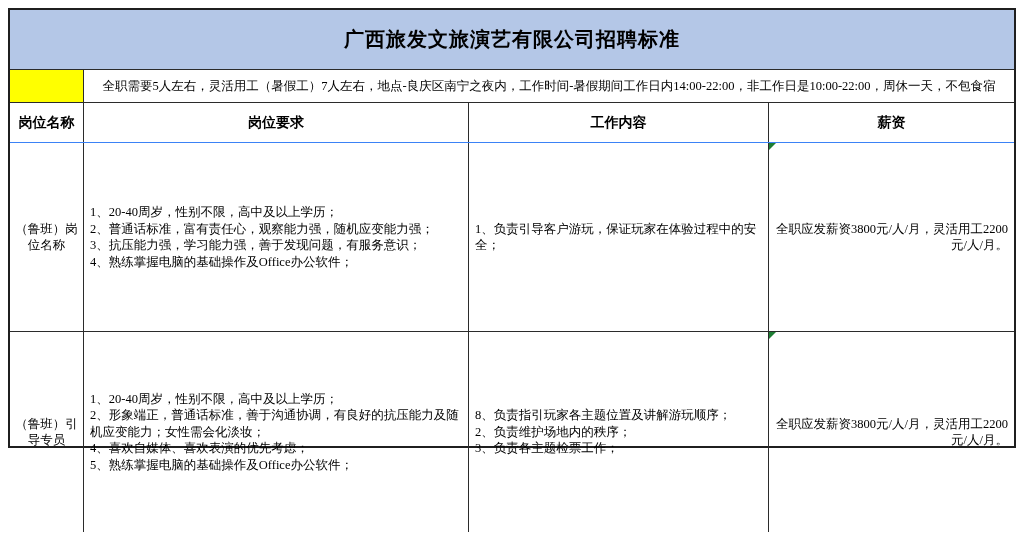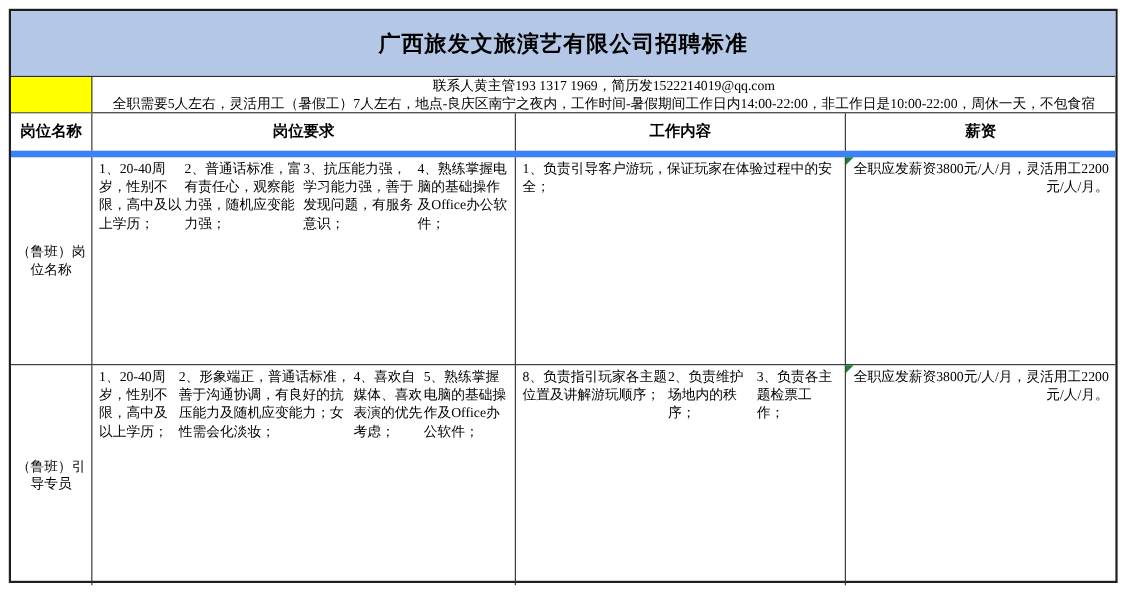--- a/index.html
+++ b/index.html
@@ -2,51 +2,51 @@
 <html><head>
 <meta charset="utf-8">
 <style>
   html,body{margin:0;padding:0;}
   body{
     width:1024px;height:539px;background:#ffffff;position:relative;
     font-family:"Liberation Serif","DejaVu Serif",serif;color:#000;
     -webkit-font-smoothing:antialiased;
   }
   .sheet{
-    position:absolute;left:8px;top:8px;width:1008px;height:522px;
+    position:absolute;left:8px;top:8px;width:1008px;height:440px;
     border:2px solid #1f1f1f;box-sizing:border-box;background:#fff;
   }
   .row{display:flex;box-sizing:border-box;}
   .title-row{
     height:60px;background:#b4c7e7;border-bottom:1px solid #2b2b2b;
     align-items:center;justify-content:center;
     font-size:20px;font-weight:bold;letter-spacing:1px;
   }
   .contact-row{height:33px;border-bottom:1px solid #2b2b2b;}
   .yellow-cell{
     width:74px;background:#ffff00;border-right:1px solid #2b2b2b;
     box-sizing:border-box;flex:0 0 74px;
   }
   .contact-text{
     flex:1;display:flex;flex-direction:column;justify-content:center;
     align-items:center;overflow:hidden;
   }
   .contact-text div{font-size:12.5px;line-height:16px;white-space:nowrap;}
-  .header-row{height:40px;border-bottom:6px solid #3b82f6;font-weight:bold;font-size:14px;font-family:Liberation Serif, serif;}
+  .header-row{height:40px;border-bottom:1px solid #3b82f6;font-weight:bold;font-size:14px;font-family:Liberation Serif, serif;}
   .hcell{
     display:flex;align-items:center;justify-content:center;
     border-right:1px solid #2b2b2b;box-sizing:border-box;
   }
   .data-row{border-bottom:1px solid #2b2b2b;}
   .data-row:last-child{border-bottom:none;}
   .row1{height:189px;}
   .row2{height:200px;}
   .cell{
     border-right:1px solid #2b2b2b;box-sizing:border-box;position:relative;
-    display:flex;justify-content:center;
+    display:flex;flex-direction:column;justify-content:center;
     font-size:12.5px;line-height:16.5px;
   }
   .c1{flex:0 0 74px;width:74px;}
   .c2{flex:0 0 385px;width:385px;}
   .c3{flex:0 0 300px;width:300px;}
   .c4{flex:1;border-right:none;}
   .hcell.c4{border-right:none;}
   .name-cell{align-items:center;text-align:center;padding:0 4px;}
   .text-cell{padding:2px 6px;}
   .salary-cell{padding:2px 6px;text-align:right;}
@@ -58,21 +58,20 @@
 </head>
 <body>
 
 <div class="sheet">
 
   <div class="row title-row">广西旅发文旅演艺有限公司招聘标准</div>
 
   <div class="row contact-row">
     <div class="yellow-cell"></div>
     <div class="contact-text">
-      <div>联系人黄主管193 1317 1969，简历发1522214019@qq.com</div>
       <div>全职需要5人左右，灵活用工（暑假工）7人左右，地点-良庆区南宁之夜内，工作时间-暑假期间工作日内14:00-22:00，非工作日是10:00-22:00，周休一天，不包食宿</div>
     </div>
   </div>
 
   <div class="row header-row">
     <div class="hcell c1">岗位名称</div>
     <div class="hcell c2">岗位要求</div>
     <div class="hcell c3">工作内容</div>
     <div class="hcell c4">薪资</div>
   </div>

